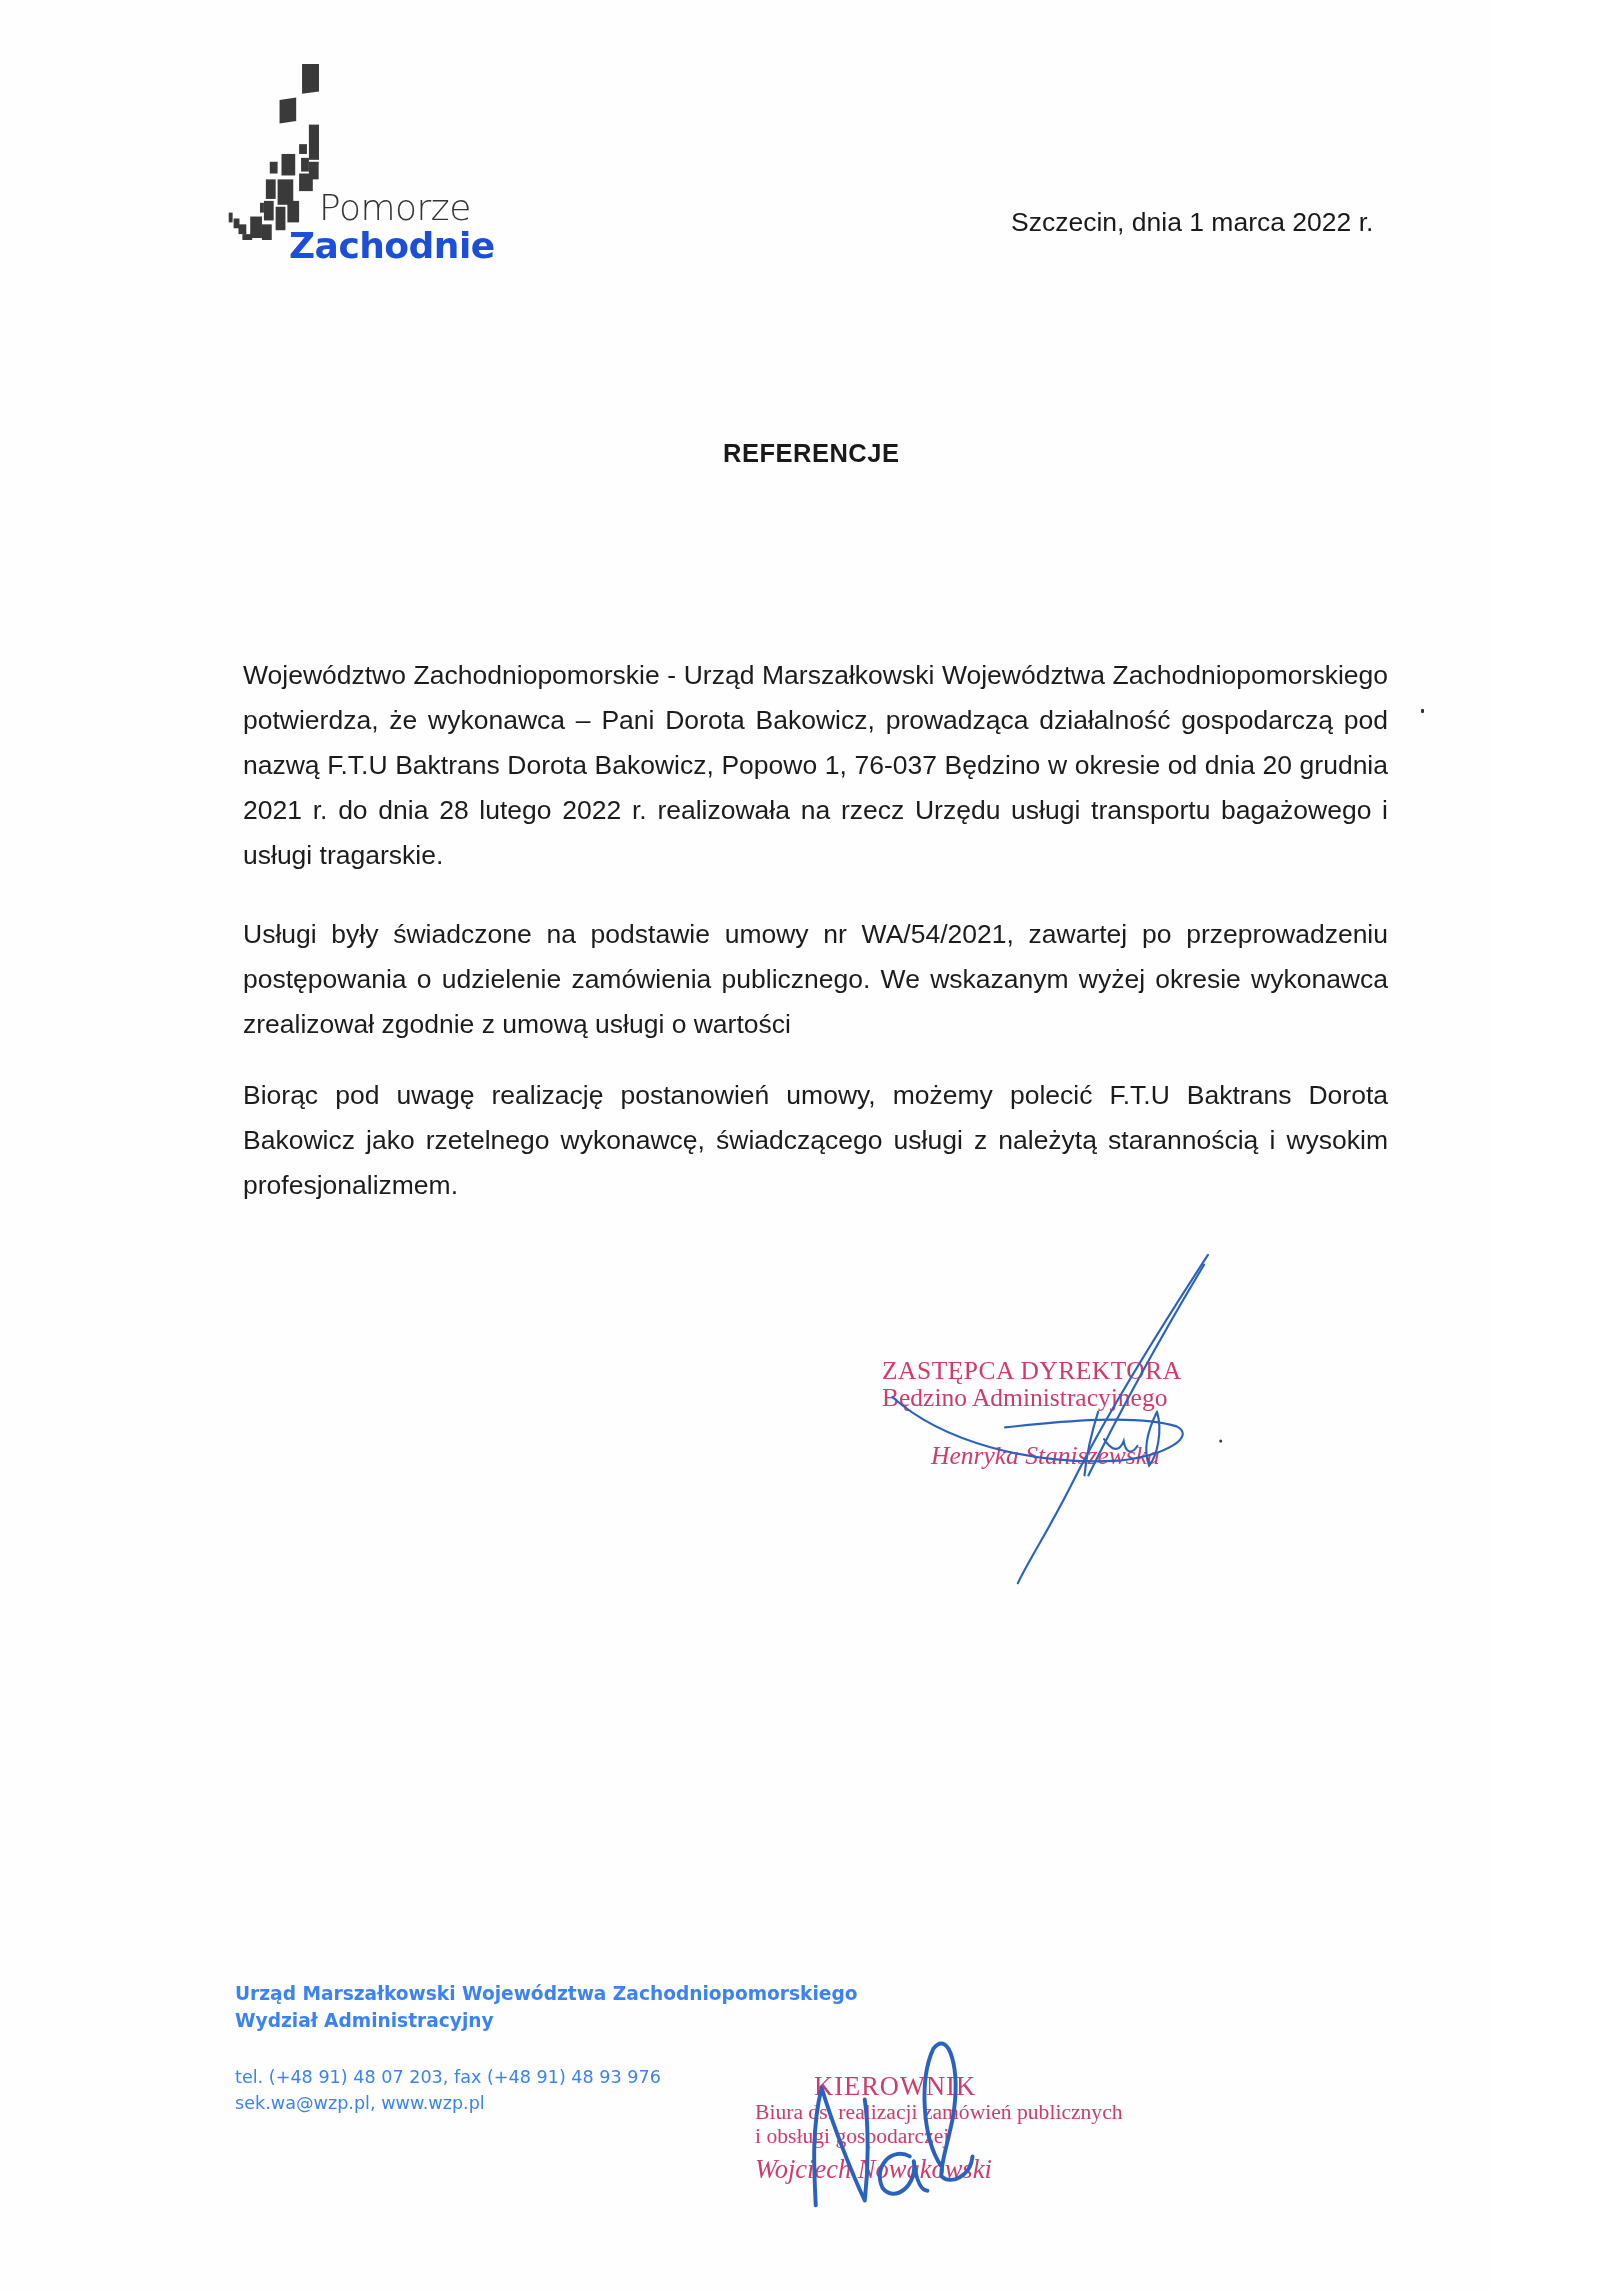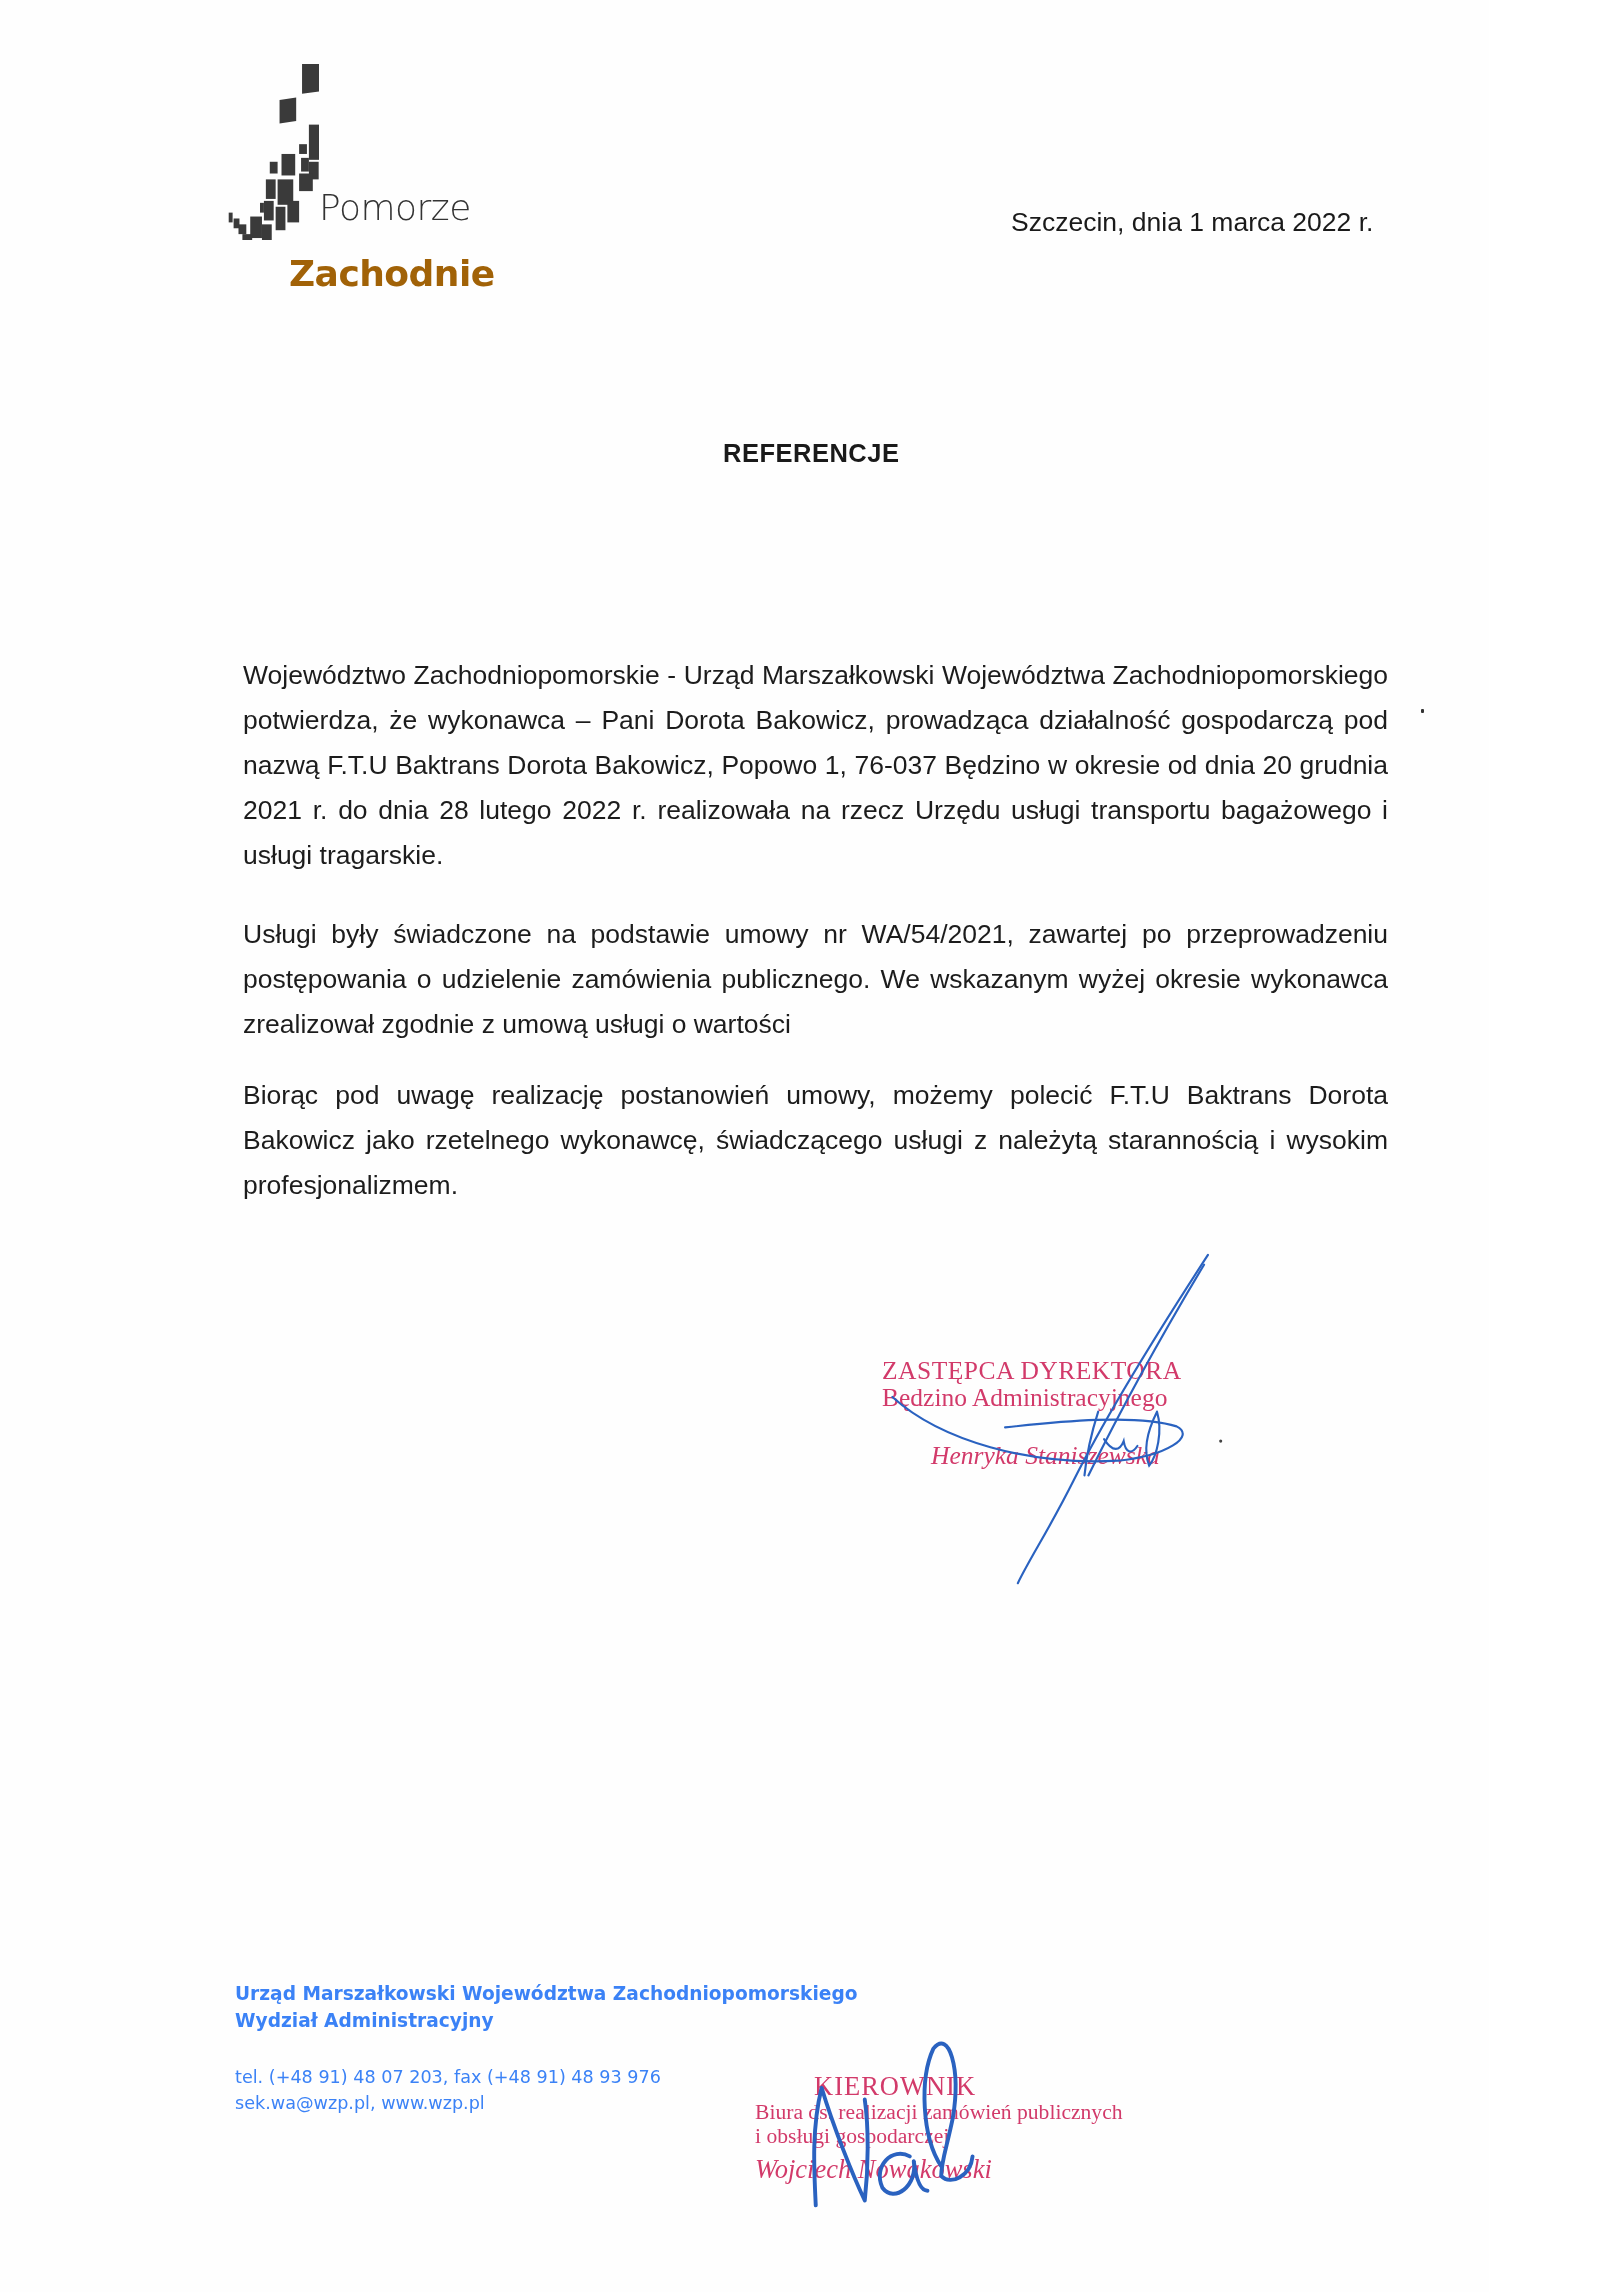--- a/index.html
+++ b/index.html
@@ -3,21 +3,21 @@
 <meta charset="utf-8">
 <style>
   html, body { margin: 0; padding: 0; background: #ffffff; }
   body { width: 1621px; height: 2293px; position: relative; overflow: hidden; font-family: "Liberation Sans", sans-serif; color: #1c1c1c; }
   .page { position: absolute; left: 0; top: 0; width: 1489px; height: 2293px; background: #fefefe; }
 
   
   .logo { position: absolute; left: 201px; top: 64px; width: 294px; height: 196px; }
   .logo svg { position: absolute; left: 0; top: 0; }
   .logo-line1 { position: absolute; left: 118px; top: 123px; font-family: "DejaVu Sans", sans-serif; font-size: 36px; font-weight: 300; color: #333; letter-spacing: -0.5px; }
-  .logo-line2 { position: absolute; left: 88px; top: 161px; font-family: "DejaVu Sans", sans-serif; font-size: 36px; font-weight: bold; color: #a16207; letter-spacing: -0.5px; margin-top: 28px; }
+  .logo-line2 { position: absolute; left: 88px; top: 161px; font-family: "DejaVu Sans", sans-serif; font-size: 36px; font-weight: bold; color: #1d4ed8; letter-spacing: -0.5px; }
 
   .place-date { position: absolute; left: 1011px; top: 207px; font-size: 26.5px; color: #1a1a1a; }
 
   .title { position: absolute; left: 723px; top: 439px; font-size: 25.5px; font-weight: bold; letter-spacing: 0.5px; color: #1a1a1a; }
 
   .body-text { position: absolute; left: 243px; width: 1145px; font-size: 26.5px; line-height: 45px; text-align: justify; color: #1c1c1c; }
   .para1 { top: 653px; }
   .para2 { top: 912px; }
   .para3 { top: 1073px; }
 

